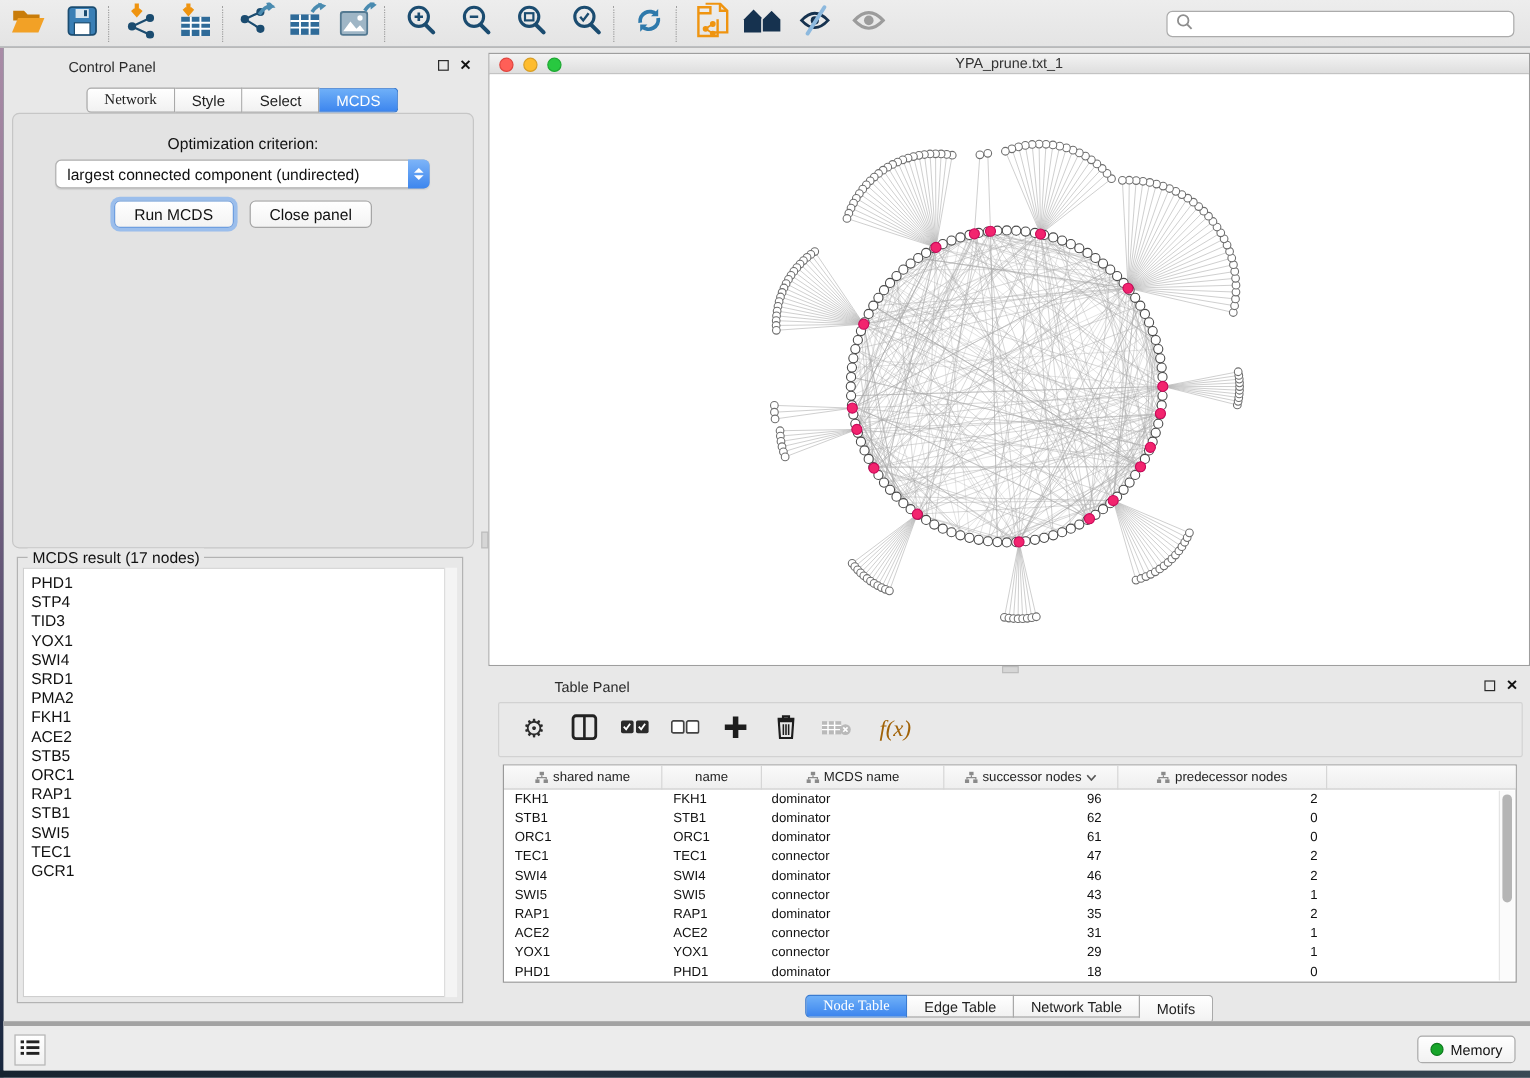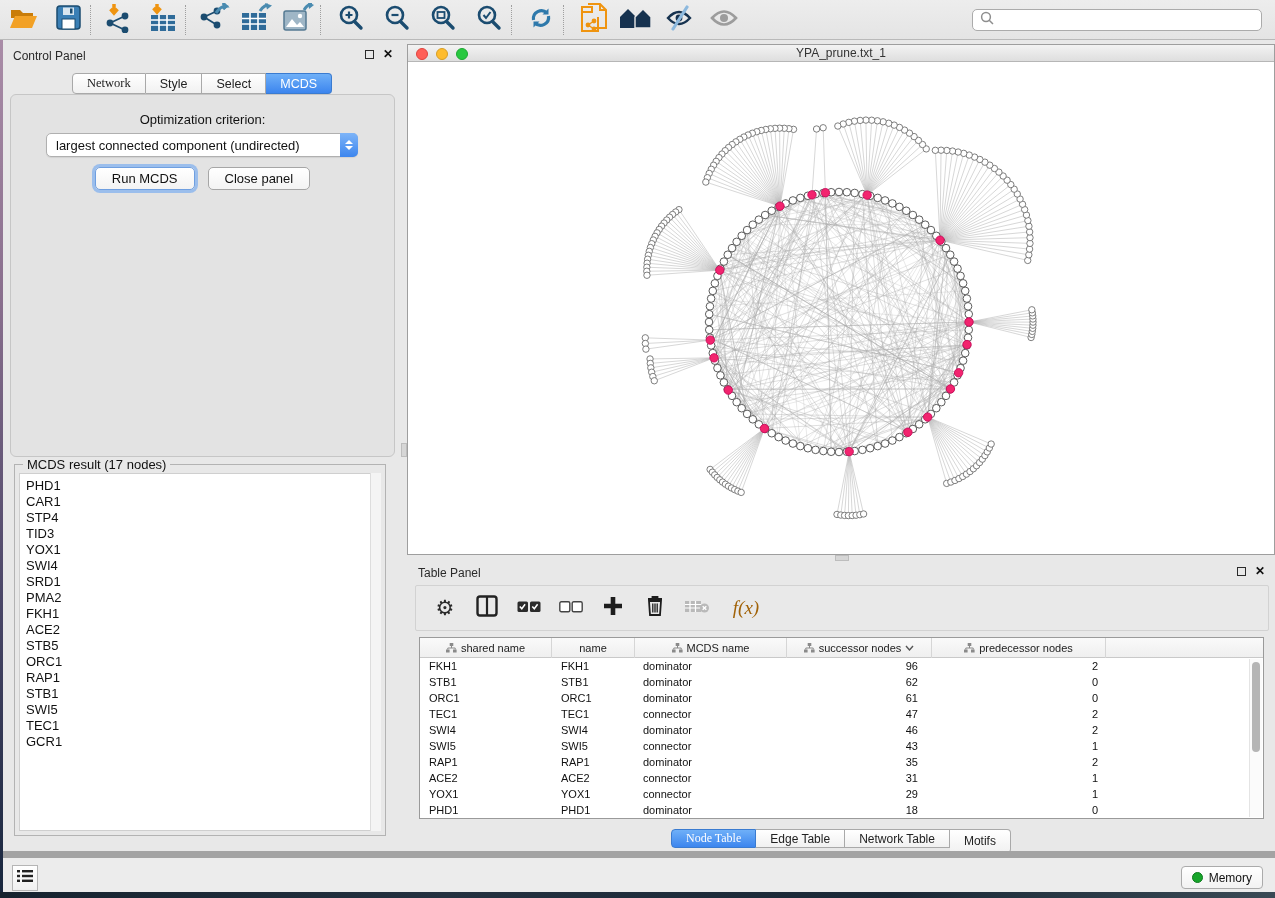--- a/index.html
+++ b/index.html
@@ -17,21 +17,21 @@
   .tb-sep { width:1px; height:30px; border-left:1px dotted #9f9f9f; margin:0 6px; flex:0 0 auto; }
   .search-wrap { position:absolute; right:13px; top:9px; width:290px; height:22px; background:#fff;
     border:1px solid #ababab; border-radius:5px; display:flex; align-items:center; padding-left:6px; }
   .search-wrap input { border:none; outline:none; flex:1; height:18px; font-size:12px; background:transparent; }
 
   
   .main { position:absolute; left:3px; top:40px; right:0; bottom:6px; background:#e8e8e8; }
 
   
   .control-panel { position:absolute; left:0; top:4px; width:398px; height:813px; }
-  .panel-titlebar { height:22px; position:relative; }
+  .panel-titlebar { height:22px; position:relative;margin-left:44px; }
   .panel-title { position:absolute; left:10px; top:5px; font-size:12px; color:#2a2a2a; }
   .panel-btns { position:absolute; right:8px; top:5px; display:flex; gap:9px; align-items:center; }
   .float-box { width:9px; height:9px; border:1.5px solid #2a2a2a; display:inline-block; }
   .tabs-row { display:flex; justify-content:center; margin-top:7px; }
   .seg-group { display:flex; }
   .seg { height:21px; padding:0 14px; background:linear-gradient(#fff,#f1f1f1); border:1px solid #a9a9a9;
     border-left-width:0; font-size:12.5px; display:flex; align-items:center; color:#222; }
   .seg:first-child { border-left-width:1px; border-radius:4px 0 0 4px;font-family:Liberation Serif, serif; }
   .seg:last-child { border-radius:0 4px 4px 0; }
   .seg.active { background:linear-gradient(#6fb0f8,#3c85ee); color:#fff; border-color:#3a7bd0; }
@@ -88,21 +88,21 @@
   .td.c1 { width:132px; padding-left:9px; }
   .td.c2 { width:83px;  padding-left:9px; }
   .td.c3 { width:152px; padding-left:8px; }
   .td.c4 { width:145px; text-align:right; padding-right:14px; }
   .td.c5 { width:174px; text-align:right; padding-right:8px; }
   .tbl-scroll { position:absolute; right:1px; top:21px; bottom:1px; width:13px; background:#fbfbfb; border-left:1px solid #e4e4e4; }
   .tbl-thumb { position:absolute; left:2px; top:3px; width:8px; height:90px; background:#b5b5b5; border-radius:4px; }
   .tp-tabs { position:absolute; left:0; right:0; top:268px; display:flex; justify-content:center; }
 
   
-  .status-bar { position:absolute; left:0; right:0; bottom:0; height:41px; background:#ececec; border-top:7px solid #a3a3a3; }
+  .status-bar { position:absolute; left:0; right:0; bottom:0; height:41px; background:#ececec; border-top:4px solid #a3a3a3; }
   .list-btn { position:absolute; left:9px; top:7px; width:26px; height:26px; background:linear-gradient(#fff,#f0f0f0);
     border:1px solid #b5b5b5; display:flex; align-items:center; justify-content:center; }
   .memory-btn { position:absolute; right:12px; top:8px; height:23px; padding:0 10px; background:linear-gradient(#fff,#f2f2f2);
     border:1px solid #ababab; border-radius:4px; display:flex; align-items:center; gap:6px; font-size:12px; color:#111; }
   .mem-dot { width:11px; height:11px; border-radius:50%; background:#17a52a; border:1px solid #0d7a1d; }
 
   .xmark { font-size:12px; font-weight:bold; color:#111; line-height:10px; }
 </style>
 </head>
 <body>
@@ -278,21 +278,20 @@
       </div>
       <div class="btn-row">
         <div class="mac-btn focus-ring">Run MCDS</div>
         <div class="mac-btn">Close panel</div>
       </div>
     </div>
     <div class="mcds-fieldset">
       <span class="mcds-legend">MCDS result (17 nodes)</span>
       <div class="mcds-list">
           <div class="mcds-item">PHD1</div>
-          <div class="mcds-item">CAR1</div>
           <div class="mcds-item">STP4</div>
           <div class="mcds-item">TID3</div>
           <div class="mcds-item">YOX1</div>
           <div class="mcds-item">SWI4</div>
           <div class="mcds-item">SRD1</div>
           <div class="mcds-item">PMA2</div>
           <div class="mcds-item">FKH1</div>
           <div class="mcds-item">ACE2</div>
           <div class="mcds-item">STB5</div>
           <div class="mcds-item">ORC1</div>

